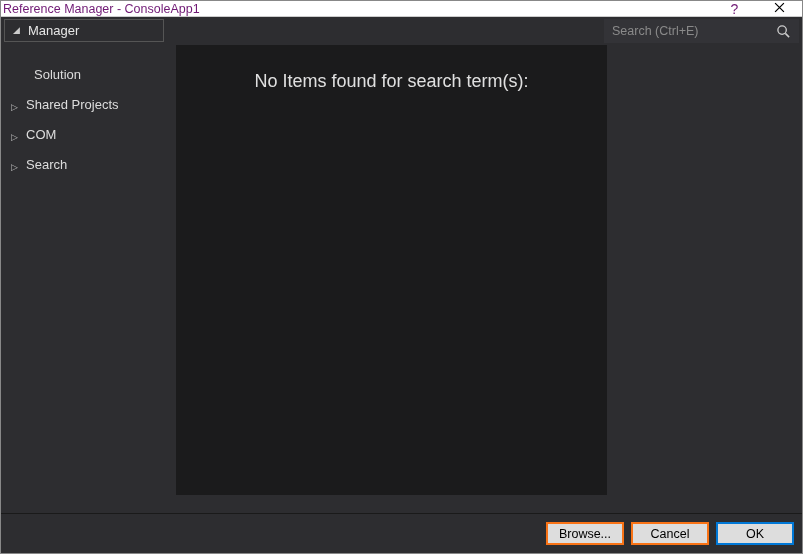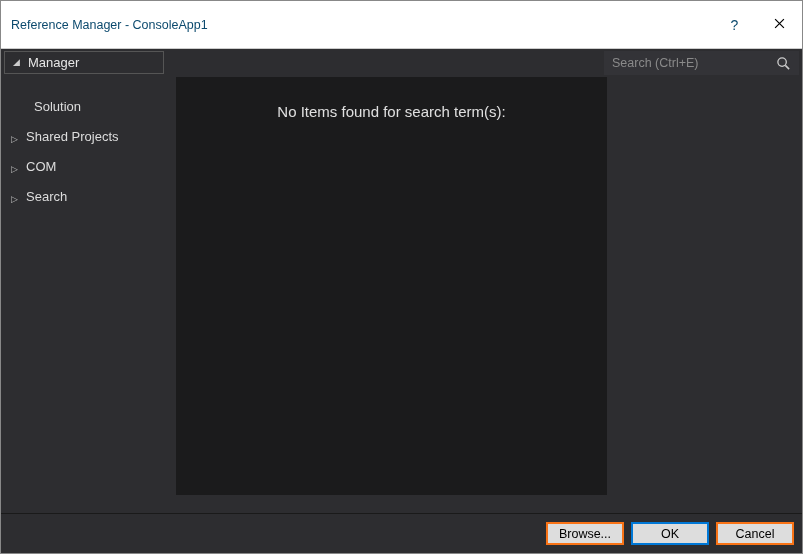--- a/index.html
+++ b/index.html
@@ -17,27 +17,27 @@
     .window {
       width: 100%;
       height: 100%;
       display: flex;
       flex-direction: column;
       border: 1px solid #888;
       background: #2d2d30;
     }
     
     .titlebar {
-      height: 48px;
+      height: 16px;
       background: #ffffff;
       display: flex;
       align-items: center;
-      padding-left: 10px;
+      padding-left: 2px;
       border-bottom: 1px solid #ccc;
-      color: #0c4a6e;
+      color: #701a75;
       font-size: 12.5px;
     }
     .titlebar .title {
       flex: 1;
     }
     .titlebar .tb-btn {
       width: 45px;
       height: 100%;
       display: flex;
       align-items: center;
@@ -152,21 +152,21 @@
       background: #2d2d30;
     }
     .results {
       flex: 1;
       background: #1b1b1c;
       margin: 1px 0 18px 0;
       display: flex;
       justify-content: center;
       padding-top: 26px;
       color: #e0e0e0;
-      font-size: 15px;
+      font-size: 18px;
     }
     .rightpanel {
       width: 195px;
       background: #2d2d30;
     }
     
     .footer {
       height: 40px;
       background: #2d2d30;
       display: flex;
@@ -253,21 +253,21 @@
         <span>No Items found for search term(s):</span>
       </div>
       <div class="rightpanel"></div>
     </div>
   </div>
 
   <div class="footer">
     <div class="btn">
       <span>Browse...</span>
     </div>
+    <div class="btn">
+      <span>Cancel</span>
+    </div>
     <div class="btn default">
       <span>OK</span>
     </div>
-    <div class="btn">
-      <span>Cancel</span>
-    </div>
   </div>
 
 </div>
 
 </body></html>

